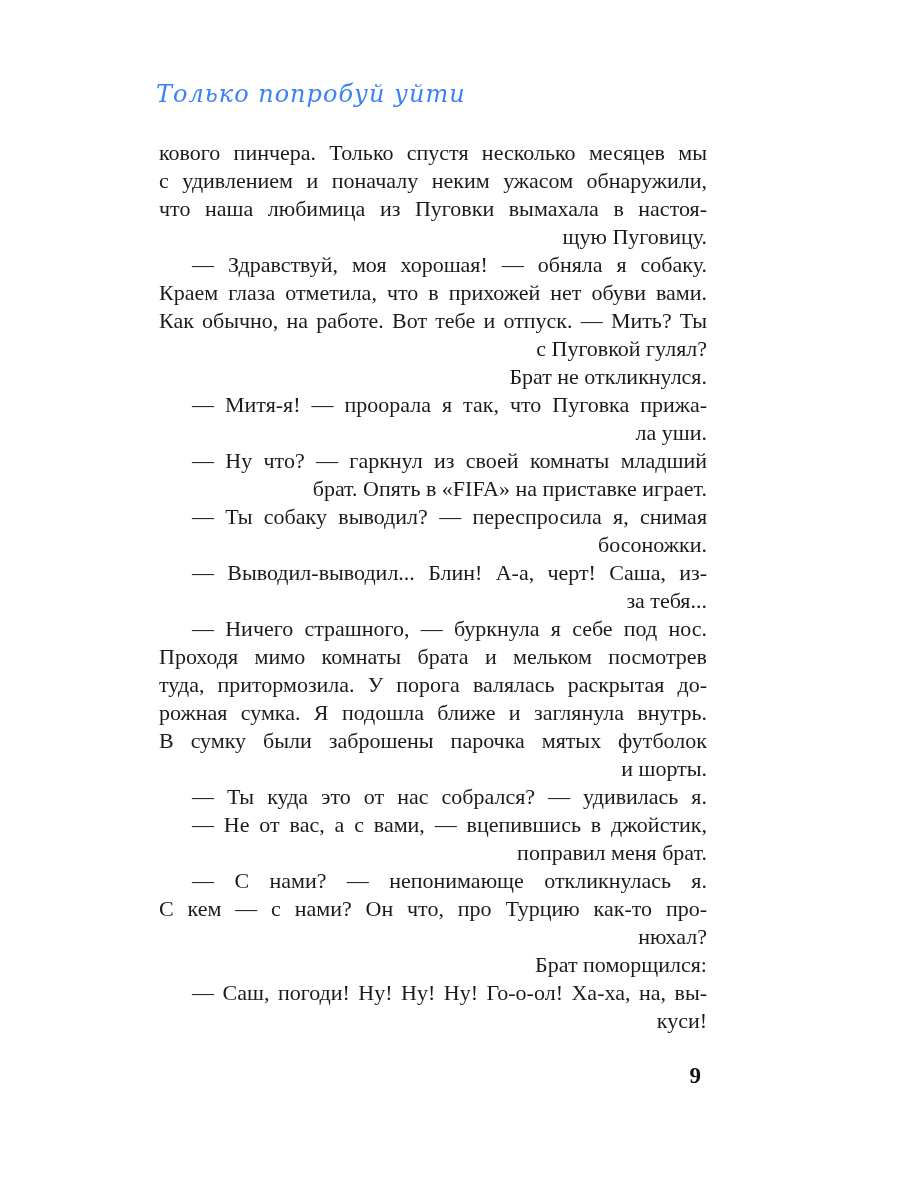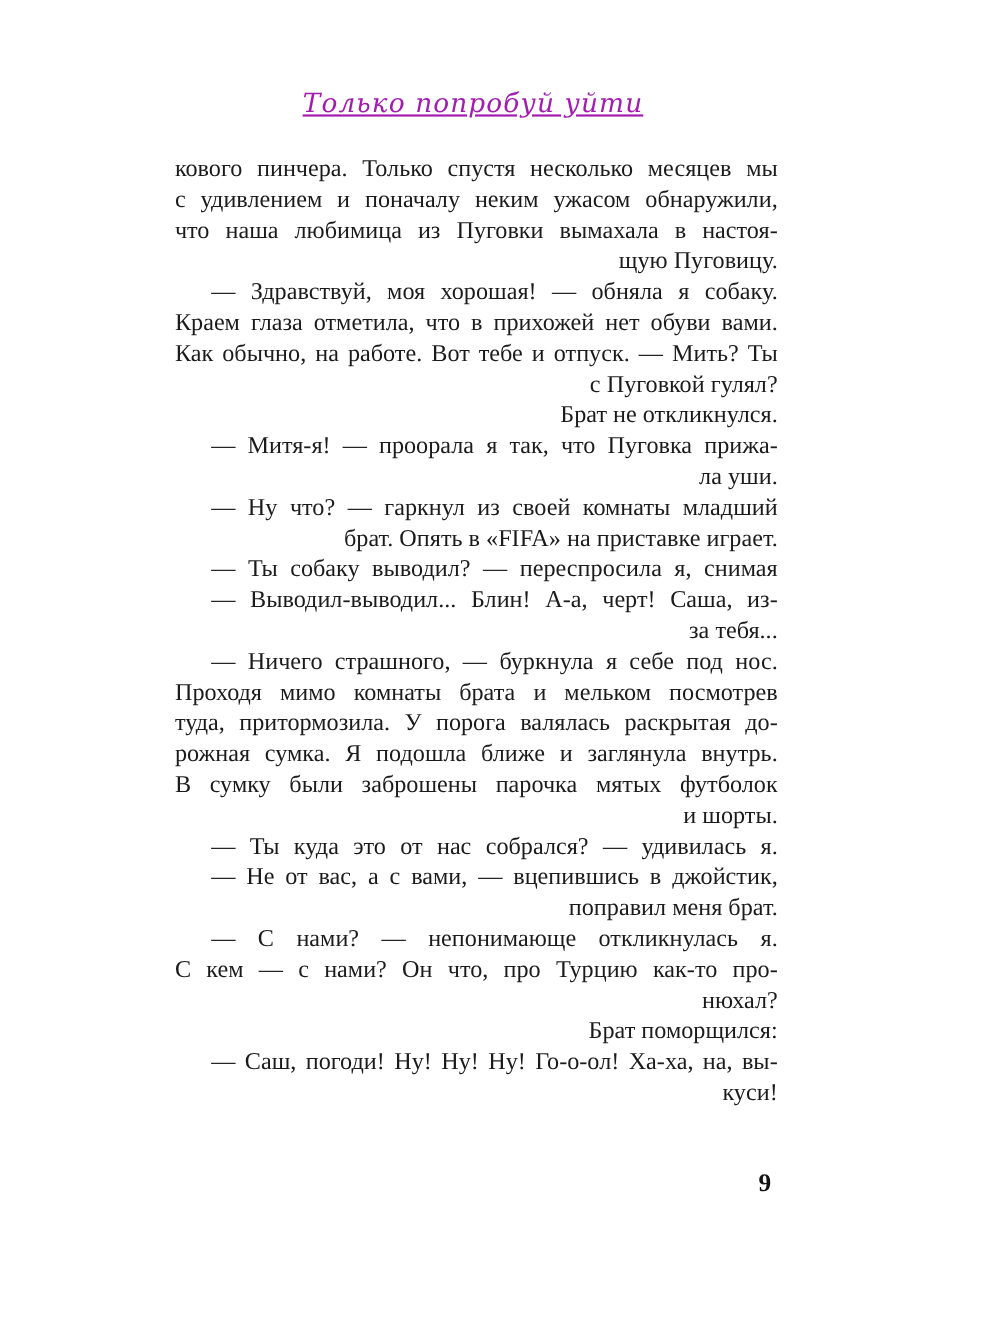--- a/index.html
+++ b/index.html
@@ -7,27 +7,25 @@
     width: 900px; height: 1200px;
     background: #ffffff;
     position: relative;
     font-family: "Liberation Serif", serif;
     color: #1b1b1b;
     overflow: hidden;
   }
   .running-header {
     position: absolute;
     top: 80px; left: 156px; width: 548px;
-    text-align: center;
     font-family: "DejaVu Serif", serif;
     font-style: italic;
     font-size: 24px;
     letter-spacing: 1px;
-    color: #a21caf;
-    text-decoration: underline;
+    color: #3b82f6;
   }
   .text-block {
     position: absolute;
     top: 139px; left: 159px; width: 548px;
     font-size: 22px;
     line-height: 28px;
   }
   .line {
     height: 28px;
     overflow: hidden;
@@ -66,20 +64,21 @@
     <div class="line j i">— Здравствуй, моя хорошая! — обняла я собаку.</div>
     <div class="line j">Краем глаза отметила, что в прихожей нет обуви вами.</div>
     <div class="line j">Как обычно, на работе. Вот тебе и отпуск. — Мить? Ты</div>
     <div class="line">с Пуговкой гулял?</div>
     <div class="line i">Брат не откликнулся.</div>
     <div class="line j i">— Митя-я! — проорала я так, что Пуговка прижа-</div>
     <div class="line">ла уши.</div>
     <div class="line j i">— Ну что? — гаркнул из своей комнаты младший</div>
     <div class="line">брат. Опять в «FIFA» на приставке играет.</div>
     <div class="line j i">— Ты собаку выводил? — переспросила я, снимая</div>
+    <div class="line">босоножки.</div>
     <div class="line j i">— Выводил-выводил... Блин! А-а, черт! Саша, из-</div>
     <div class="line">за тебя...</div>
     <div class="line j i">— Ничего страшного, — буркнула я себе под нос.</div>
     <div class="line j">Проходя мимо комнаты брата и мельком посмотрев</div>
     <div class="line j">туда, притормозила. У порога валялась раскрытая до-</div>
     <div class="line j">рожная сумка. Я подошла ближе и заглянула внутрь.</div>
     <div class="line j">В сумку были заброшены парочка мятых футболок</div>
     <div class="line">и шорты.</div>
     <div class="line j i">— Ты куда это от нас собрался? — удивилась я.</div>
     <div class="line j i">— Не от вас, а с вами, — вцепившись в джойстик,</div>

